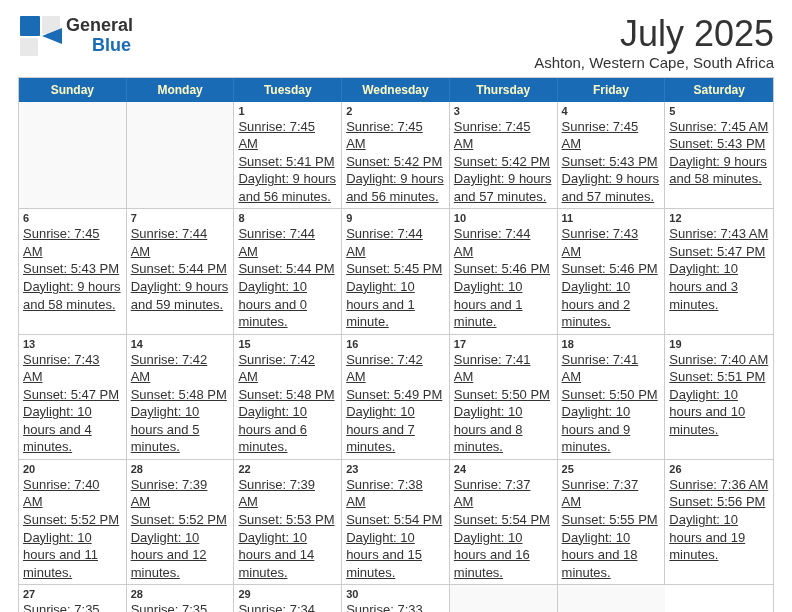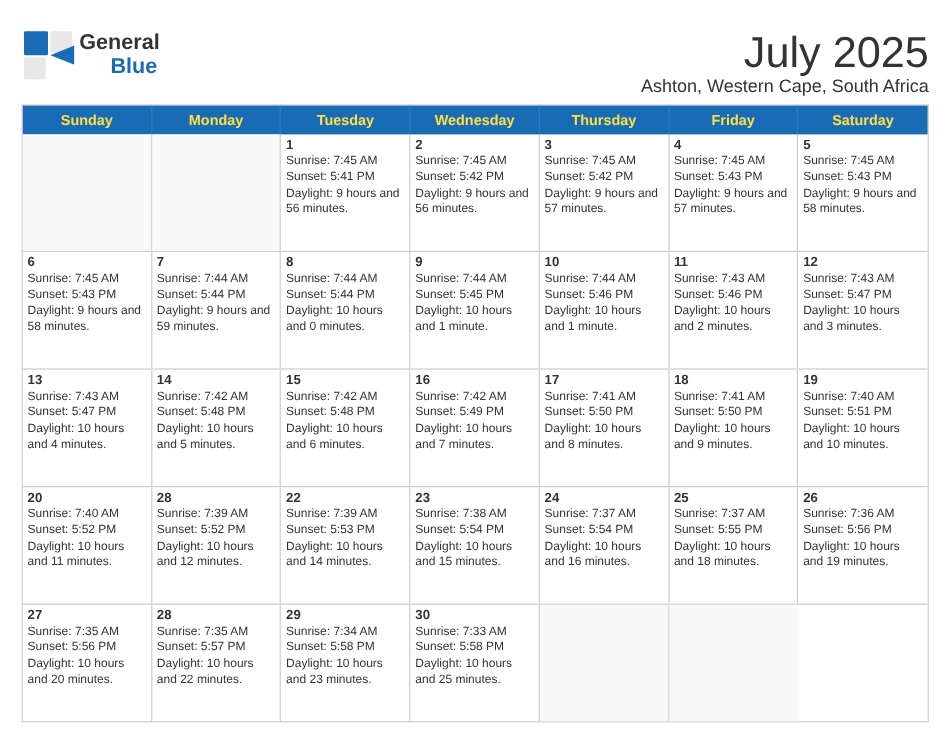--- a/index.html
+++ b/index.html
@@ -6,21 +6,21 @@
     body {
       font-family: Arial, sans-serif;
       background: #fff;
       width: 792px;
       height: 612px;
       overflow: hidden;
     }
     .page {
       width: 792px;
       height: 612px;
-      padding: 24px 18px 10px 18px;
+      padding: 14px 18px 10px 18px;
       display: flex;
       flex-direction: column;
     }
     .header {
       display: flex;
       justify-content: space-between;
       align-items: flex-start;
       margin-bottom: 6px;
     }
     .logo {
@@ -47,21 +47,21 @@
       display: flex;
       flex-direction: column;
       border: 1px solid #ccc;
     }
     .cal-header {
       display: grid;
       grid-template-columns: repeat(7, 1fr);
       background: #1a6bb5;
     }
     .cal-header-cell {
-      color: #fde047;
+      color: #fef9c3;
       font-size: 12px;
       font-weight: bold;
       text-align: center;
       padding: 5px 2px;
       border-right: 1px solid #2a7bc5;
     }
     .cal-header-cell:last-child { border-right: none; }
     .cal-body {
       flex: 1;
       display: flex;
@@ -84,23 +84,24 @@
     }
     .cal-cell:last-child { border-right: none; }
     .cal-cell.empty { background: #f9f9f9; }
     .day-num {
       font-size: 11px;
       font-weight: bold;
       display: block;
       margin-bottom: 1px;
     }
     .day-info {
-      font-size: 10px;
+      font-size: 13px;
       line-height: 1.35;
       color: #333;
+      text-decoration: underline;
     }
     .logo-container {
       display: flex;
       align-items: center;
     }
   </style>
 </head>
 <body>
 
 <div class="page">

